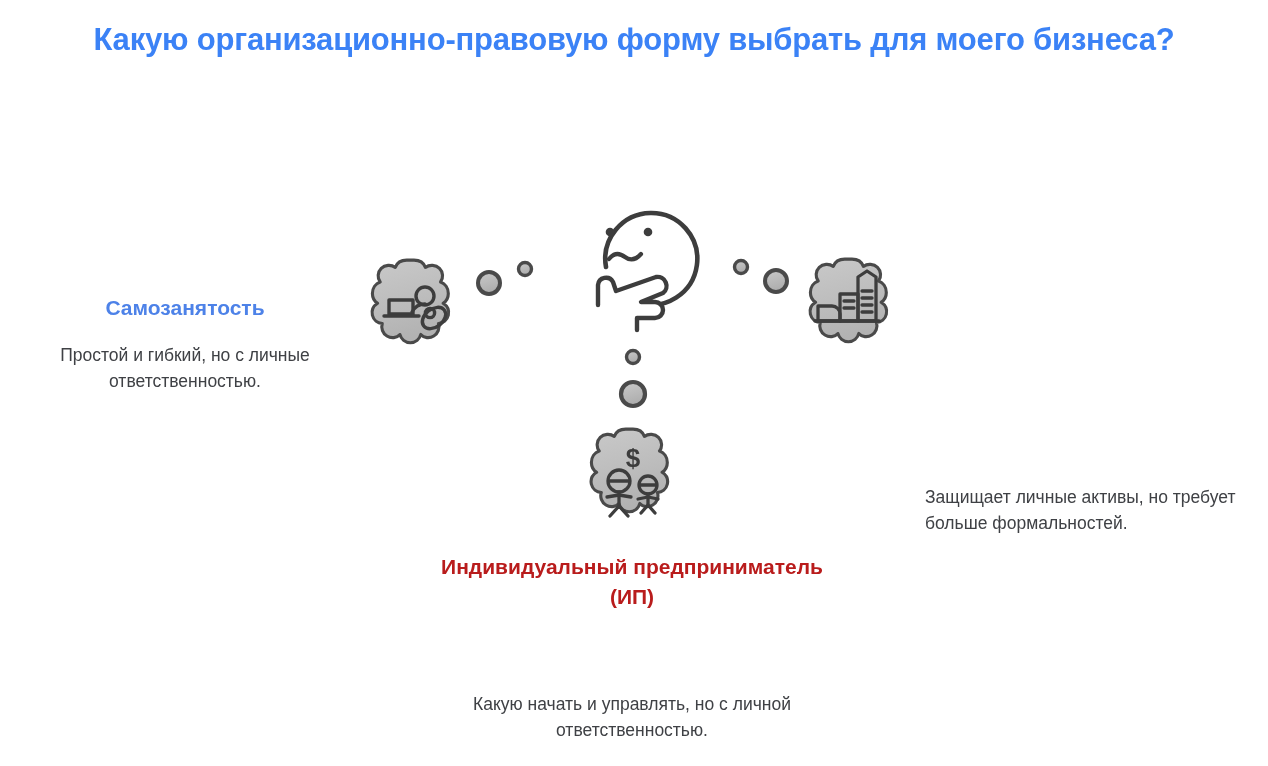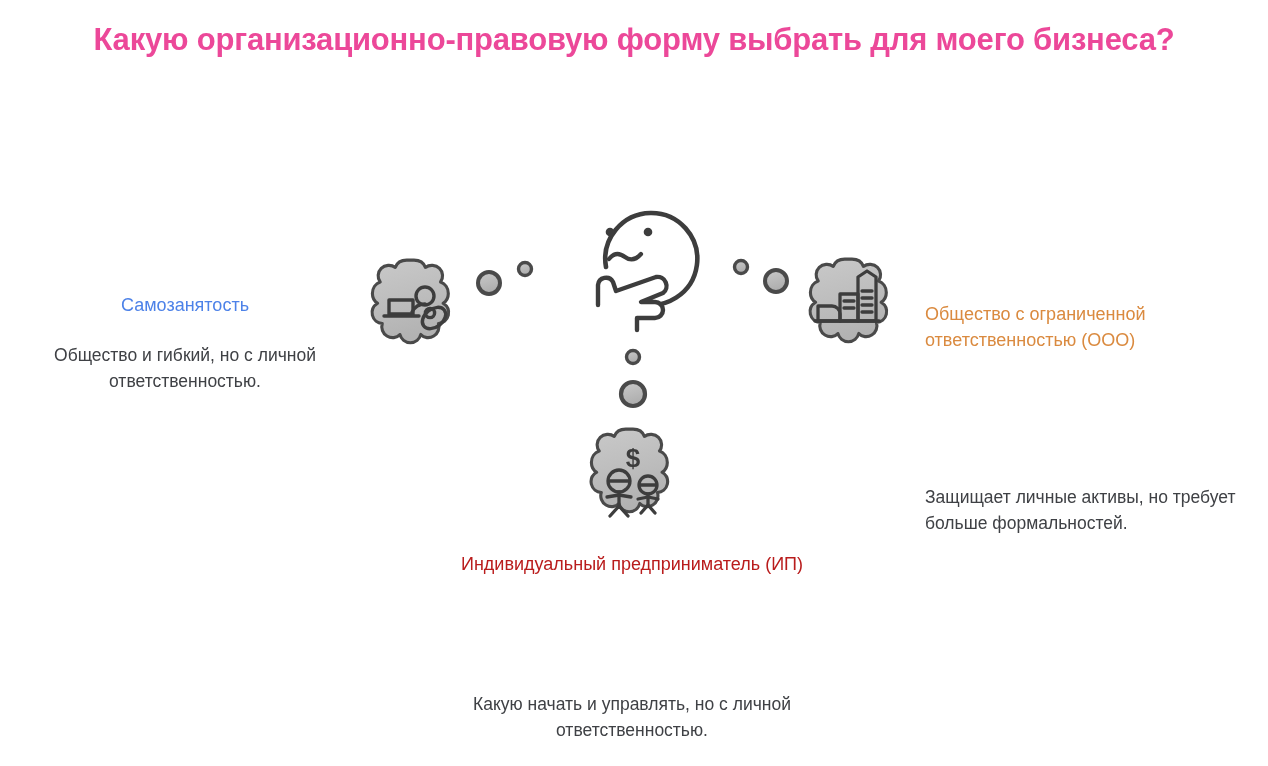--- a/index.html
+++ b/index.html
@@ -33,22 +33,22 @@
     line-height: 1.42;
     color: #4a4a4a;
     letter-spacing: -0.2px;
     padding: 0 28px;
     box-sizing: border-box;
   }
 
   
   .branch-label {
     position: absolute;
-    font-weight: normal;
-    font-size: 18px;
+    font-weight: bold;
+    font-size: 21px;
     line-height: 1.42;
   }
   .branch-desc {
     position: absolute;
     font-size: 17.5px;
     line-height: 1.47;
     color: #3f4145;
   }
 
   
@@ -105,21 +105,21 @@
     height: 766px;
     pointer-events: none;
   }
   .art svg { display: block; }
 </style>
 </head>
 <body style="background: rgb(255, 255, 255);">
 
 <div id="stage">
 
-  <div class="title" style="color: #ec4899;">Какую организационно-правовую форму выбрать для моего бизнеса?</div>
+  <div class="title" style="color: #3b82f6;">Какую организационно-правовую форму выбрать для моего бизнеса?</div>
 
   <div class="art">
     <svg width="1268" height="766" viewBox="0 0 1268 766" xmlns="http://www.w3.org/2000/svg">
       <defs>
         <linearGradient id="cloudGrad" x1="0" y1="0" x2="0.25" y2="1">
           <stop offset="0%" stop-color="#c9c9c9"></stop>
           <stop offset="55%" stop-color="#bdbdbd"></stop>
           <stop offset="100%" stop-color="#b2b2b2"></stop>
         </linearGradient>
         <linearGradient id="dotGrad" x1="0" y1="0" x2="0.3" y2="1">
@@ -229,21 +229,20 @@
           <path d="M641 485 h14"></path>
           <path d="M648 494 v11"></path>
           <path d="M648 505 l-7 8 M648 505 l7 8"></path>
           <path d="M638 499 l10 -2 l10 2"></path>
         </g>
       </g>
     </svg>
   </div>
 
   <div class="branch-label left-label" style="color: rgb(77, 130, 232);">Самозанятость</div>
-  <div class="branch-desc left-desc">Общество и гибкий, но с личной ответственностью.</div>
-
-  <div class="branch-label right-label" style="color: rgb(218, 138, 63);">Общество с ограниченной ответственностью (ООО)</div>
+  <div class="branch-desc left-desc">Простой и гибкий, но с личные ответственностью.</div>
+
   <div class="branch-desc right-desc">Защищает личные активы, но требует больше формальностей.</div>
 
   <div class="branch-label bottom-label" style="color: #b91c1c;">Индивидуальный предприниматель (ИП)</div>
   <div class="branch-desc bottom-desc">Какую начать и управлять, но с личной ответственностью.</div>
 
 </div>
 
 </body></html>

